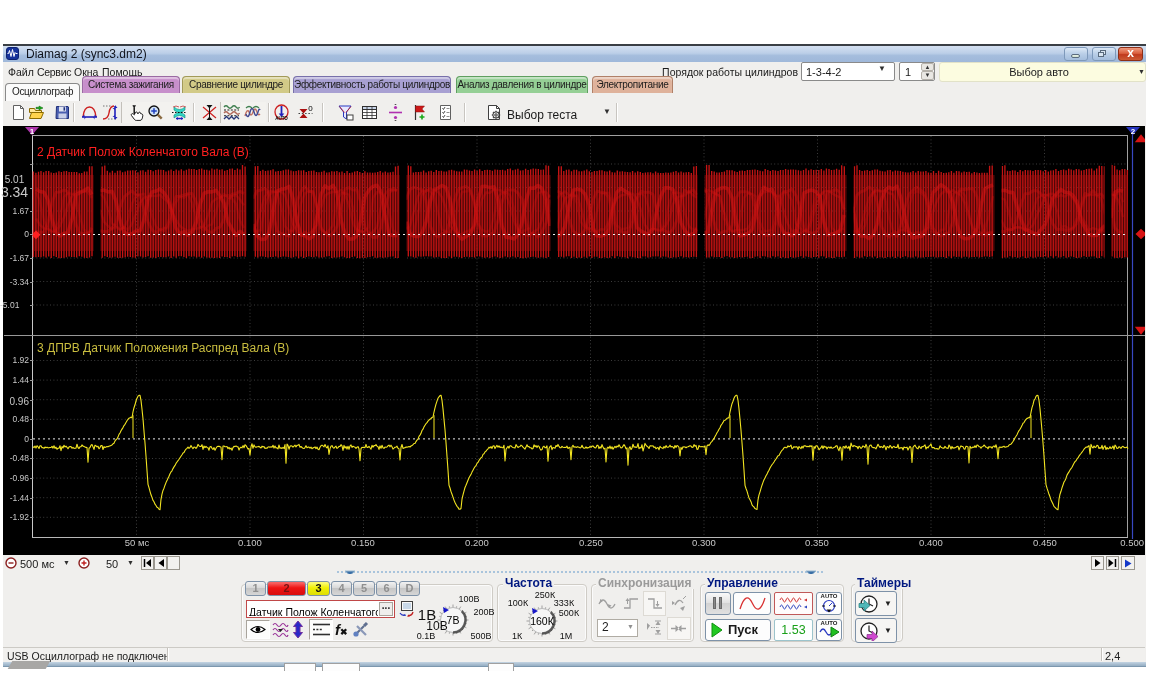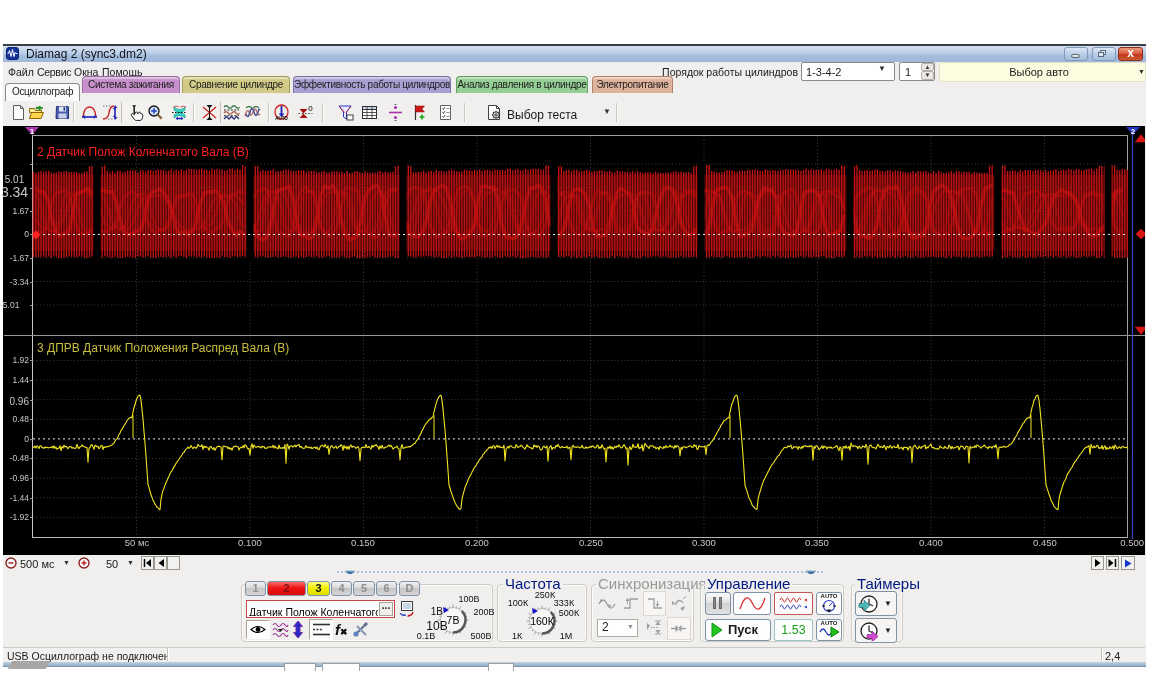--- a/index.html
+++ b/index.html
@@ -1,20 +1,20 @@
 <!DOCTYPE html>
 <html><head><meta charset="utf-8"><style>
 html,body{margin:0;padding:0;width:1156px;height:700px;background:#fff;overflow:hidden}
 *{box-sizing:border-box;font-family:"Liberation Sans",sans-serif}
 .ab{position:absolute}
 .tx{font-size:11px;color:#1a1a1a;white-space:nowrap;line-height:1.15}
 .tab{position:absolute;top:76px;height:17px;border:1px solid #8a8a8a;border-bottom:none;border-radius:4px 4px 0 0;text-align:center;font-size:10px;letter-spacing:-0.3px;color:#1c1c1c;padding-top:2px;overflow:hidden;white-space:nowrap}
 .tbtn{position:absolute;border:1px solid #7e92a8;border-radius:3px;background:linear-gradient(#f9f9f9,#e3e3e3 45%,#d3d3d3 50%,#e0e0e0)}
 .gb{position:absolute;border:1px solid #cfccc6;border-radius:4px;box-shadow:inset 0 0 0 1px #fbfbfb}
-.gbl{position:absolute;font-size:15px;font-weight:normal;color:#001880;background:#f0efed;padding:0 2px;line-height:11px}
+.gbl{position:absolute;font-size:12px;font-weight:bold;color:#001880;background:#f0efed;padding:0 2px;line-height:11px}
 .sep{position:absolute;width:1px;background:#c8c5c0;box-shadow:1px 0 0 #fff}
 .sunk{position:absolute;border:1px solid #a9a49c;border-right-color:#fff;border-bottom-color:#fff;background:#eceae6}
 </style></head><body>
 <div class="ab" style="left:3px;top:44px;width:1143px;height:623px;background:#f0efed"></div>
 <div class="ab" style="left:3px;top:44px;width:1143px;height:2px;background:#3a3f45"></div>
 <div class="ab" style="left:3px;top:46px;width:1143px;height:16px;background:linear-gradient(#d4e0f1,#bccfe8 45%,#a5bddd 60%,#9fb8da)"></div>
 <div class="ab" style="left:6px;top:47px;width:13px;height:13px;background:#16339b;border-radius:3px;border:1px solid #0d2270"></div>
 <svg class="ab" style="left:7px;top:48px" width="11" height="11" viewBox="0 0 11 11">
     <path d="M0.5 5.5h1l1-3 1.5 6 1.5-7 1.5 7 1-4 .8 1h1.7" stroke="#fff" stroke-width="1" fill="none"></path>
   </svg>
@@ -462,21 +462,21 @@
     <line x1="550.8" y1="612.2" x2="552.0" y2="611.0" stroke="#808080" stroke-width="0.7"></line>
     <line x1="552.8" y1="614.8" x2="555.4" y2="613.2" stroke="#808080" stroke-width="0.7"></line>
     <line x1="554.1" y1="617.8" x2="555.7" y2="617.3" stroke="#808080" stroke-width="0.7"></line>
     <circle cx="542" cy="621" r="12.5" fill="#f6f6f6" stroke="#b8b8b8"></circle>
     <path d="M533.2 629.8 A12.5 12.5 0 0 0 554.5 621" fill="none" stroke="#303030" stroke-width="2.6" transform="rotate(-45 542 621)" opacity="0.75"></path>
     <text x="542" y="625" font-size="10.5" text-anchor="middle" fill="#000">160К</text>
     <polygon points="532,608 538,611 533,614" fill="#1818c8"></polygon>
   </svg>
 <div class="ab tx" style="left:421px;top:620px;width:32px;text-align:center;font-size:12px;color:#101010">10В</div>
 <div class="ab tx" style="left:453px;top:594px;width:32px;text-align:center;font-size:9px;color:#101010">100В</div>
-<div class="ab tx" style="left:411px;top:606px;width:32px;text-align:right;font-size:10px;color:#101010">1В</div>
+<div class="ab tx" style="left:411px;top:606px;width:32px;text-align:center;font-size:15px;color:#101010">1В</div>
 <div class="ab tx" style="left:468px;top:607px;width:32px;text-align:center;font-size:9px;color:#101010">200В</div>
 <div class="ab tx" style="left:410px;top:631px;width:32px;text-align:center;font-size:9px;color:#101010">0.1В</div>
 <div class="ab tx" style="left:465px;top:631px;width:32px;text-align:center;font-size:9px;color:#101010">500В</div>
 <div class="ab tx" style="left:529px;top:590px;width:32px;text-align:center;font-size:9px;color:#101010">250К</div>
 <div class="ab tx" style="left:502px;top:598px;width:32px;text-align:center;font-size:9px;color:#101010">100К</div>
 <div class="ab tx" style="left:548px;top:598px;width:32px;text-align:center;font-size:9px;color:#101010">333К</div>
 <div class="ab tx" style="left:553px;top:608px;width:32px;text-align:center;font-size:9px;color:#101010">500К</div>
 <div class="ab tx" style="left:501px;top:631px;width:32px;text-align:center;font-size:9px;color:#101010">1К</div>
 <div class="ab tx" style="left:550px;top:631px;width:32px;text-align:center;font-size:9px;color:#101010">1М</div>
 <svg class="ab" style="left:598px;top:595px" width="18" height="17" viewBox="0 0 18 17">

